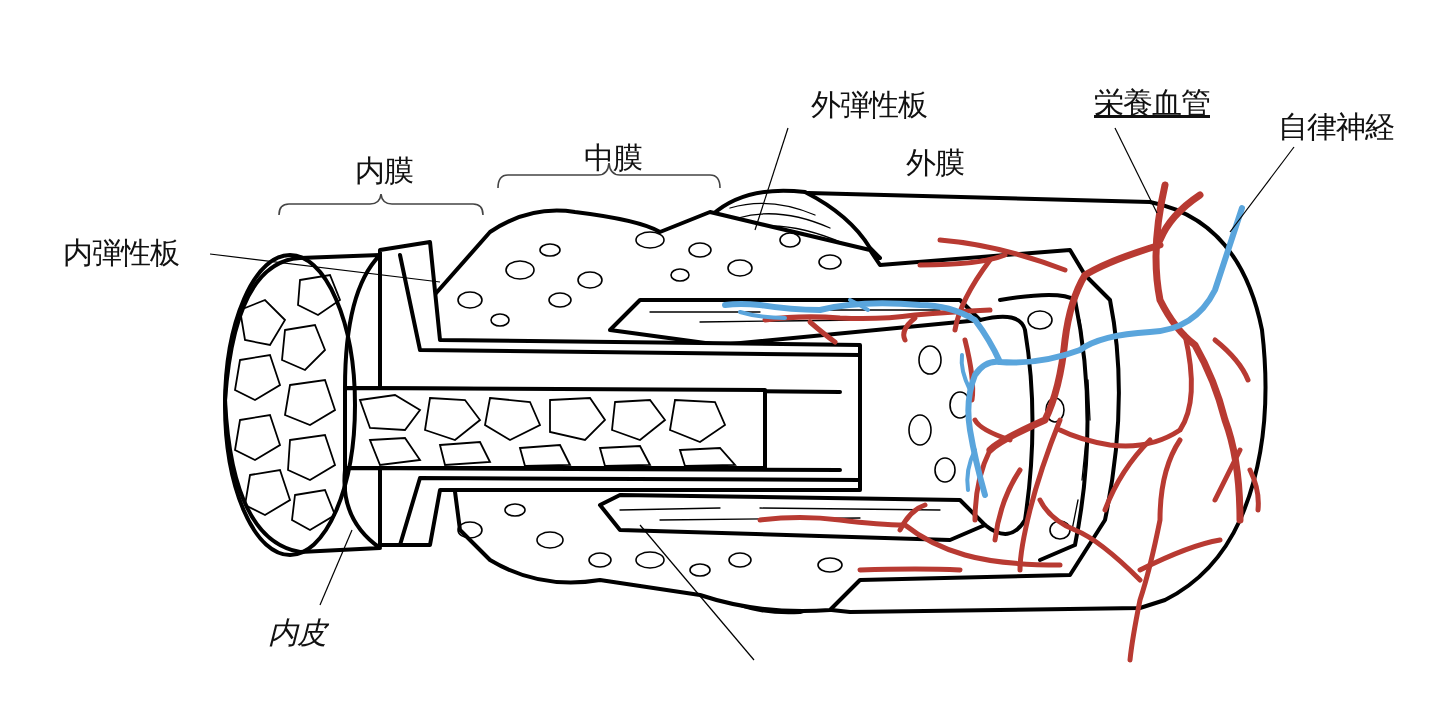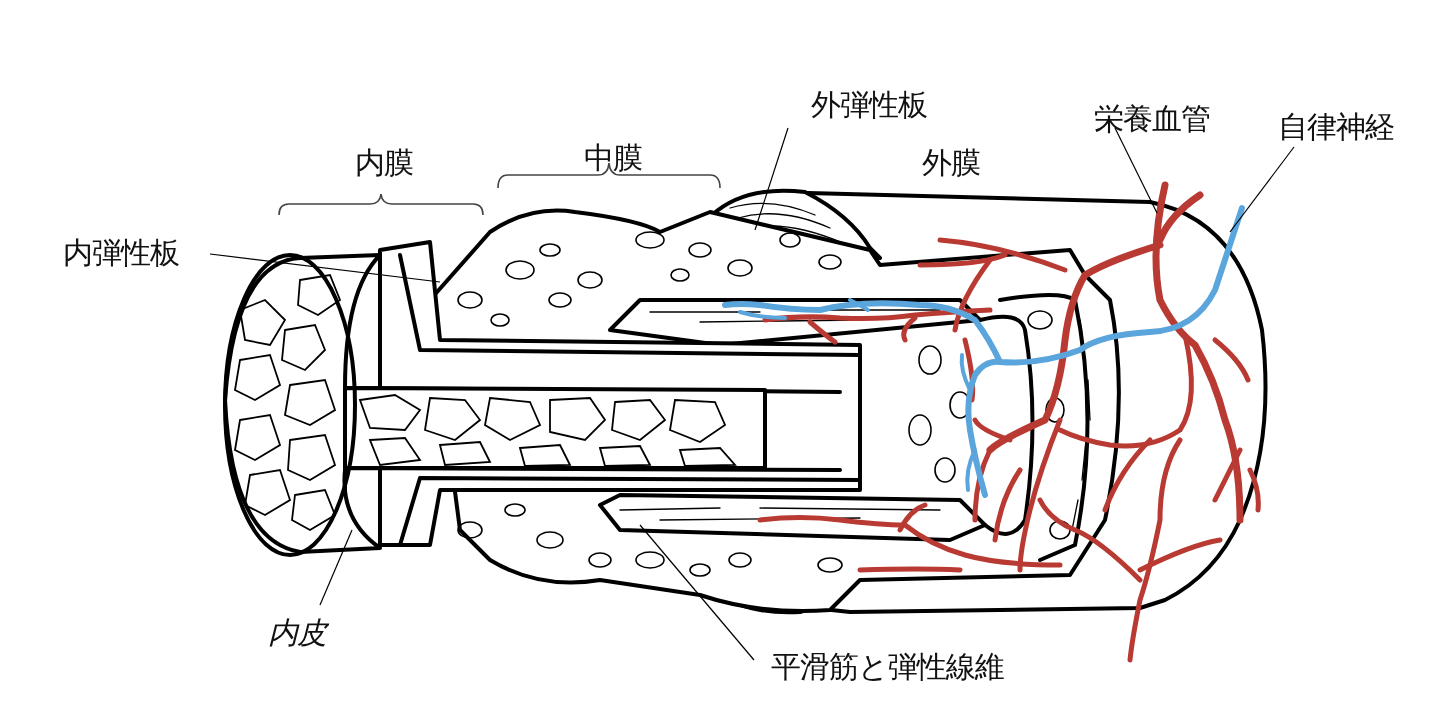--- a/index.html
+++ b/index.html
@@ -180,22 +180,21 @@
   <g>
     <path class="leader" d="M 210 254 L 440 282"></path>
     <path class="leader" d="M 788 128 L 755 230"></path>
     <path class="leader" d="M 1115 128 L 1157 213"></path>
     <path class="leader" d="M 1294 147 L 1230 232"></path>
     <path class="leader" d="M 352 530 L 320 605"></path>
     <path class="leader" d="M 640 525 L 754 660"></path>
   </g>
 </svg>
 
-<div class="label" style="left:355px; top:148px;font-family:Liberation Serif, serif;">内膜</div>
+<div class="label" style="left:355px; top:156px;font-family:Liberation Serif, serif;">内膜</div>
 <div class="label" style="left:584px; top:117px;margin-top:26px;">中膜</div>
-<div class="label" style="left:906px; top:148px;margin-left:16px;">外膜</div>
+<div class="label" style="left:906px; top:148px;">外膜</div>
 <div class="label" style="left:63px; top:238px;text-align:center;">内弾性板</div>
 <div class="label" style="left:770px; top:90px;margin-left:41px;">外弾性板</div>
-<div class="label" style="left:1094px; top:104px;">栄養血管</div>
+<div class="label" style="left:1094px; top:88px;text-decoration:underline;">栄養血管</div>
 <div class="label" style="left:1278px; top:112px;">自律神経</div>
 <div class="label" style="left:268px; top:618px;font-style:italic;">内皮</div>
-<div class="label" style="left:771px; top:652px;">平滑筋と弾性線維</div>
 </div>
 
 </body></html>

